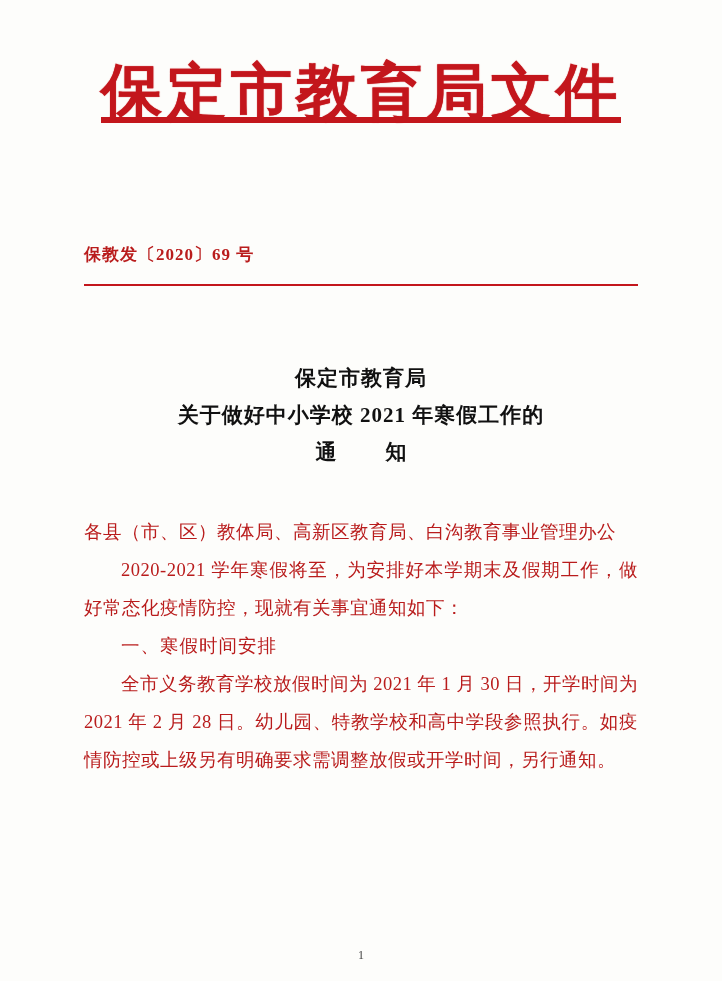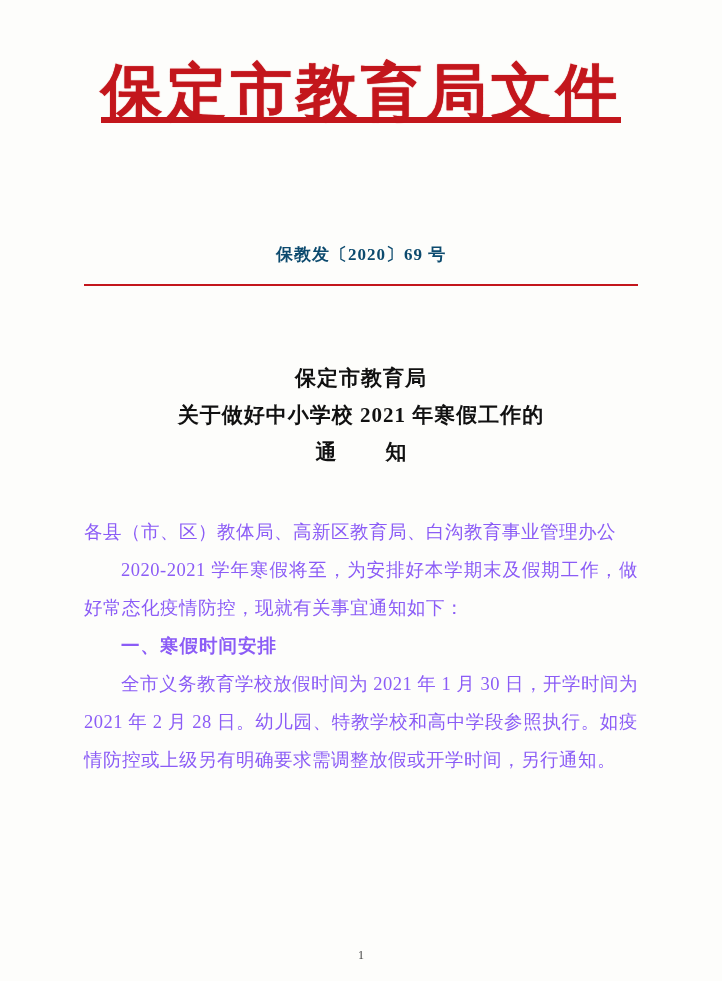--- a/index.html
+++ b/index.html
@@ -29,26 +29,25 @@
     font-weight: bold;
     font-size: 61px;
     letter-spacing: 4px;
     line-height: 1;
     padding-top: 62px;
     text-shadow: 0 0 1px #c3161c;
     white-space: nowrap;
     text-decoration: underline;
   }
   .doc-number {
-    text-align: center;
     font-size: 17px;
     font-weight: bold;
     letter-spacing: 1px;
     margin-top: 120px;
-    color: #0c4a6e;
+    color: #b91c1c;
   }
   .red-rule {
     margin: 18px 0 0 0;
     height: 2px;
     background: #c3161c;
     width: 100%;
   }
   .title-block {
     text-align: center;
     margin-top: 74px;
@@ -61,31 +60,31 @@
   .title-line3 {
     letter-spacing: 14px;
     padding-left: 14px;
   }
   .body-text {
     margin-top: 44px;
     font-size: 18.5px;
     line-height: 2.05;
     letter-spacing: 0.5px;
     text-align: justify;
-    color: #8b5cf6;
+    color: #b91c1c;
   }
   .para {
     margin: 0;
   }
   .indent {
     text-indent: 2em;
   }
   .section-heading {
     margin: 0;
-    font-weight: bold;
+    font-weight: normal;
     text-indent: 2em;
     letter-spacing: 1px;
   }
   .page-number {
     position: absolute;
     bottom: 18px;
     left: 0;
     width: 100%;
     text-align: center;
     font-size: 12px;

